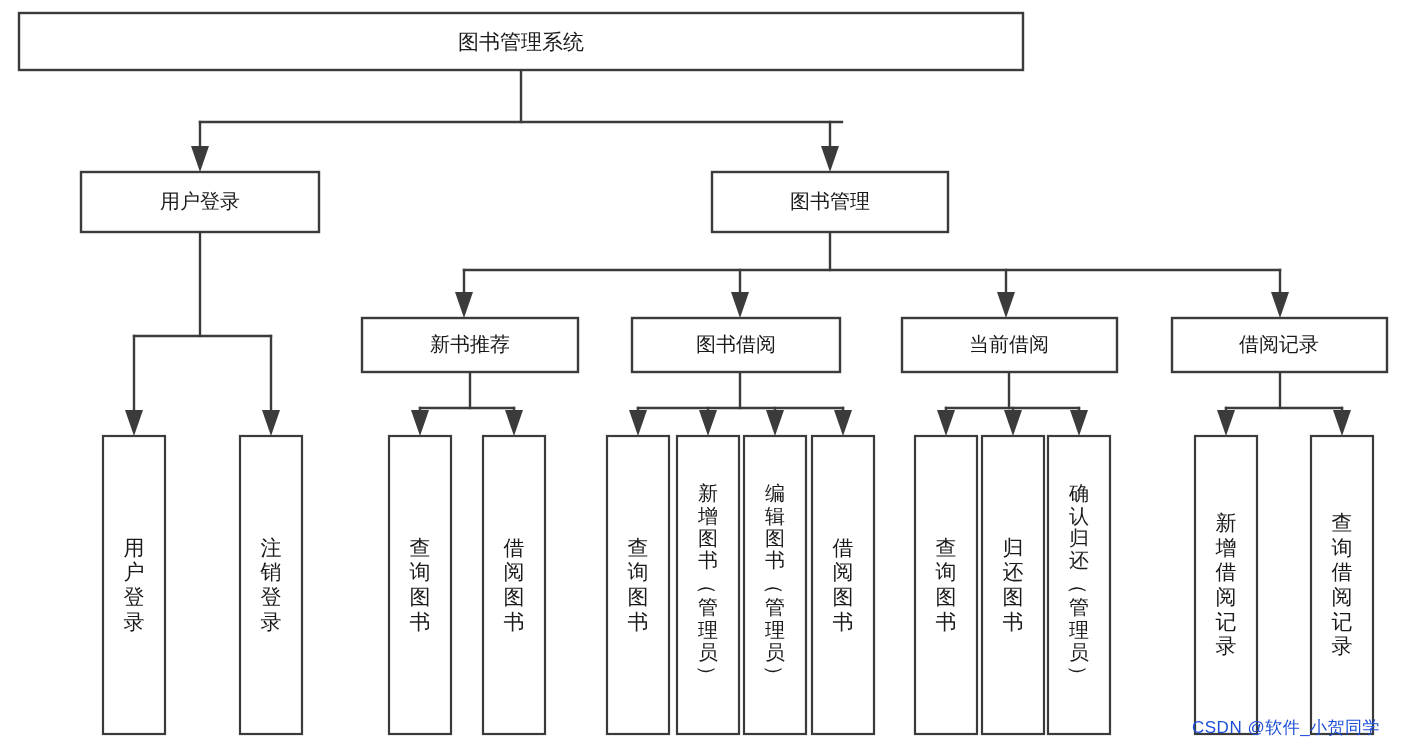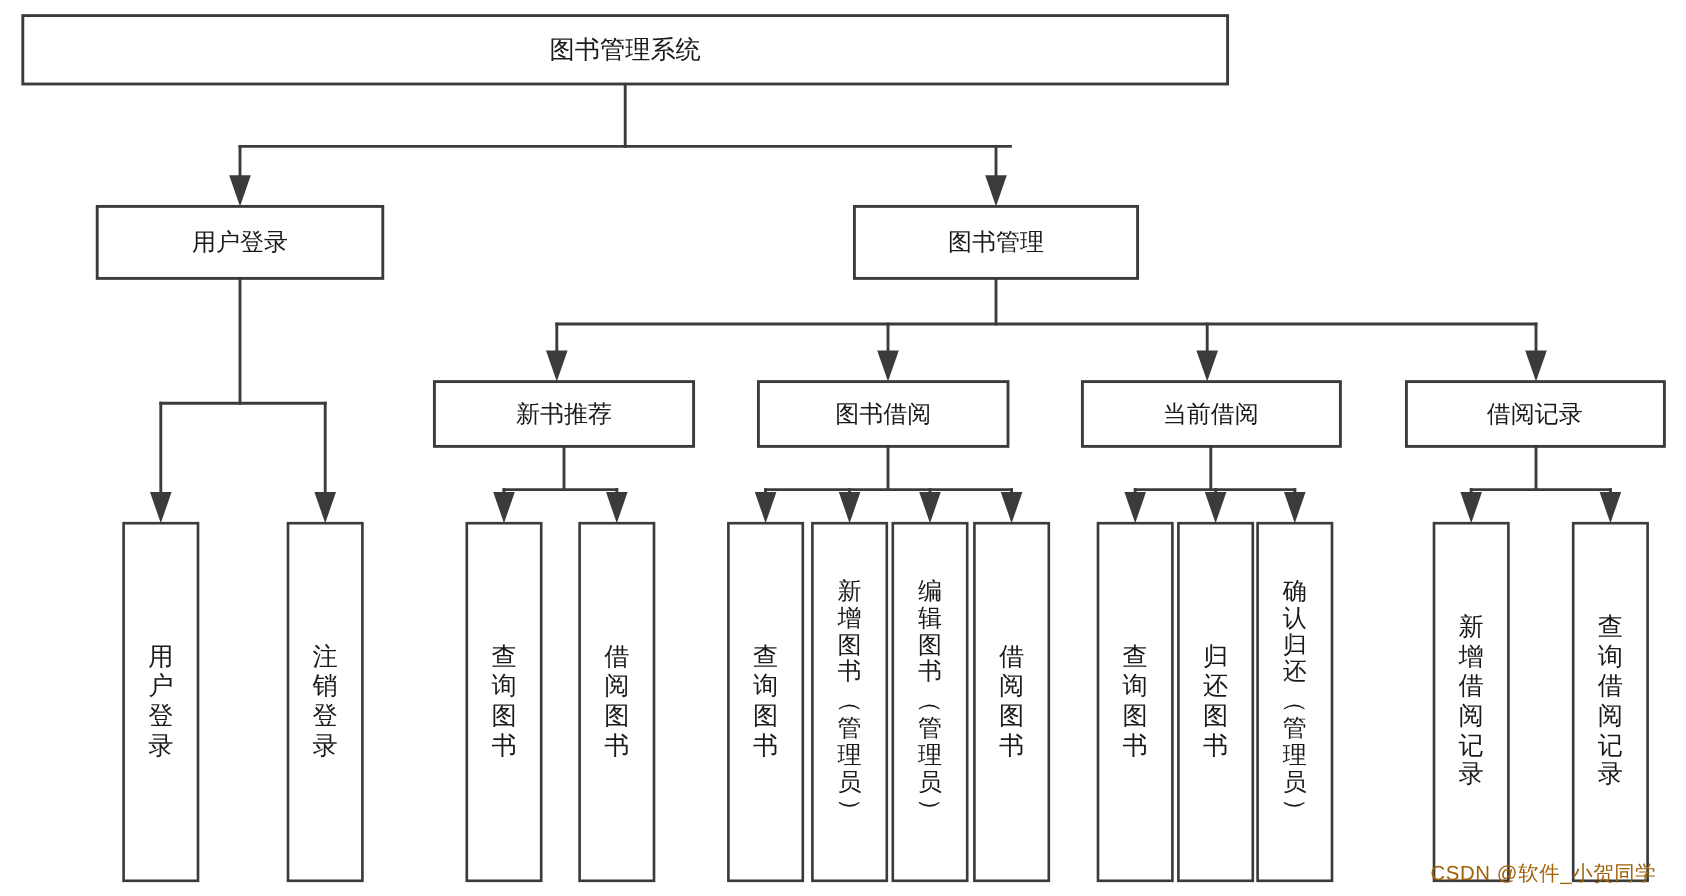--- a/index.html
+++ b/index.html
@@ -71,21 +71,21 @@
     text-align: center;
     pointer-events: none;
   }
   .vert-char {
     display: block;
   }
   .watermark {
     position: absolute;
     font-family: "Liberation Sans", "DejaVu Sans", sans-serif;
     font-size: 17px;
-    color: #a16207;
+    color: #1d4ed8;
     white-space: nowrap;
     letter-spacing: 0.5px;
   }
 </style>
 </head>
 <body>
 
 <div id="diagram-root">
 
   <svg class="diagram-canvas" viewBox="0 0 1405 747">

